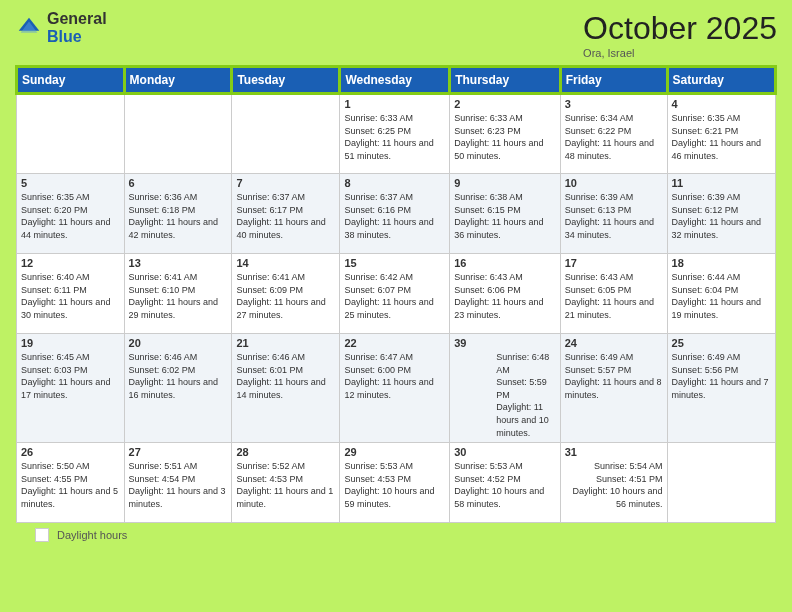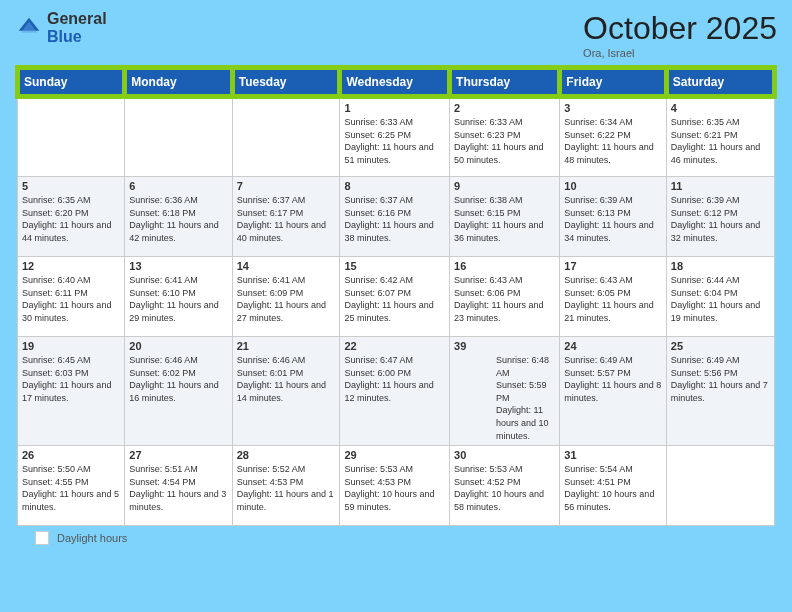--- a/index.html
+++ b/index.html
@@ -7,21 +7,21 @@
       font-family: Arial, sans-serif;
       background: #fff;
       width: 792px;
       height: 612px;
       overflow: hidden;
     }
     .page {
       width: 792px;
       height: 612px;
       padding: 10px 15px;
-      background: #7dd3fc;
+      background: #bef264;
     }
     .header {
       display: flex;
       justify-content: space-between;
       align-items: flex-start;
       margin-bottom: 6px;
     }
     .logo {
       display: flex;
       align-items: center;
@@ -55,21 +55,21 @@
       border-collapse: collapse;
       border: 1px solid #ccc;
     }
     .calendar th {
       background: #1a5fb4;
       color: #fff;
       font-size: 12px;
       font-weight: bold;
       padding: 5px 4px;
       text-align: left;
-      border: 5px solid #84cc16;
+      border: 3px solid #84cc16;
     }
     .calendar td {
       vertical-align: top;
       border: 1px solid #ccc;
       padding: 3px 4px;
       width: 113px;
       height: 80px;
       font-size: 9.5px;
       color: #333;
       background: #fff;
@@ -327,21 +327,21 @@
 Daylight: 10 hours and 59 minutes.</div>
           </td>
           <td>
             <div class="day-number">30</div>
             <div class="day-info" style="white-space: pre-line;">Sunrise: 5:53 AM
 Sunset: 4:52 PM
 Daylight: 10 hours and 58 minutes.</div>
           </td>
           <td>
             <div class="day-number">31</div>
-            <div class="day-info" style="white-space: pre-line;">Sunrise: 5:54 AM
+            <div class="day-info" style="white-space: pre-line; text-align: right;">Sunrise: 5:54 AM
 Sunset: 4:51 PM
 Daylight: 10 hours and 56 minutes.</div>
           </td>
           <td class="empty-cell"></td>
         </tr>
       </tbody>
   </table>
 
   <div class="footer">
     <div class="footer-box"></div>

